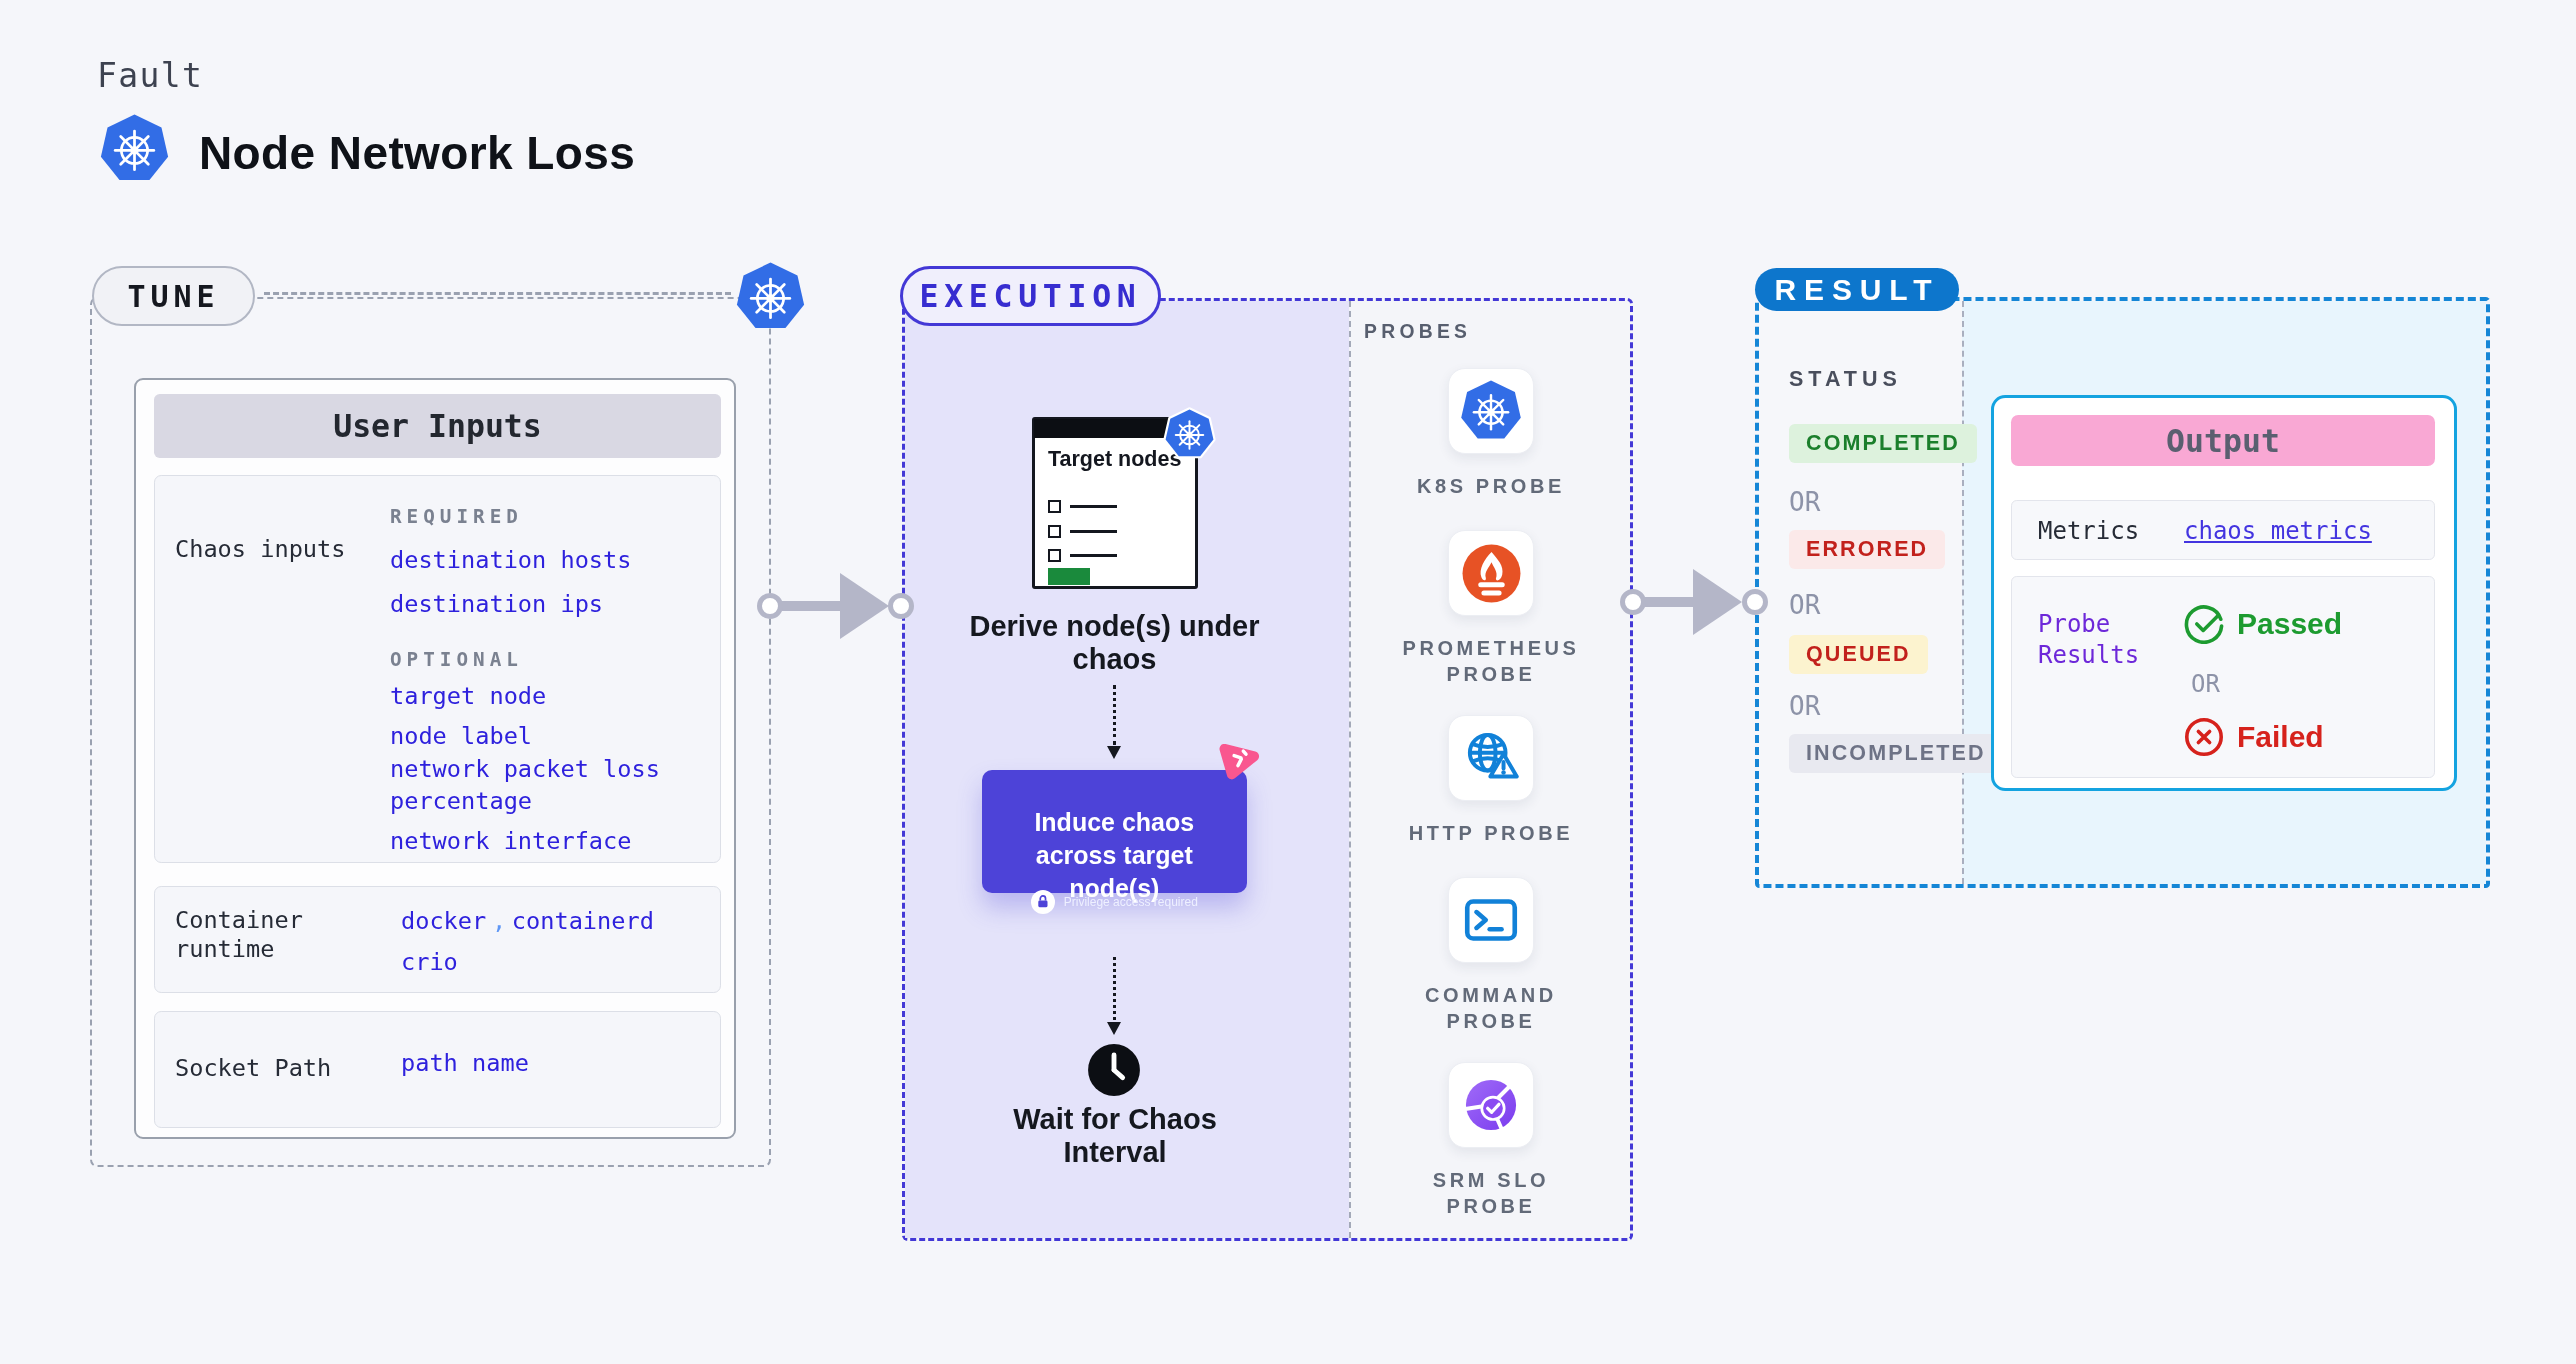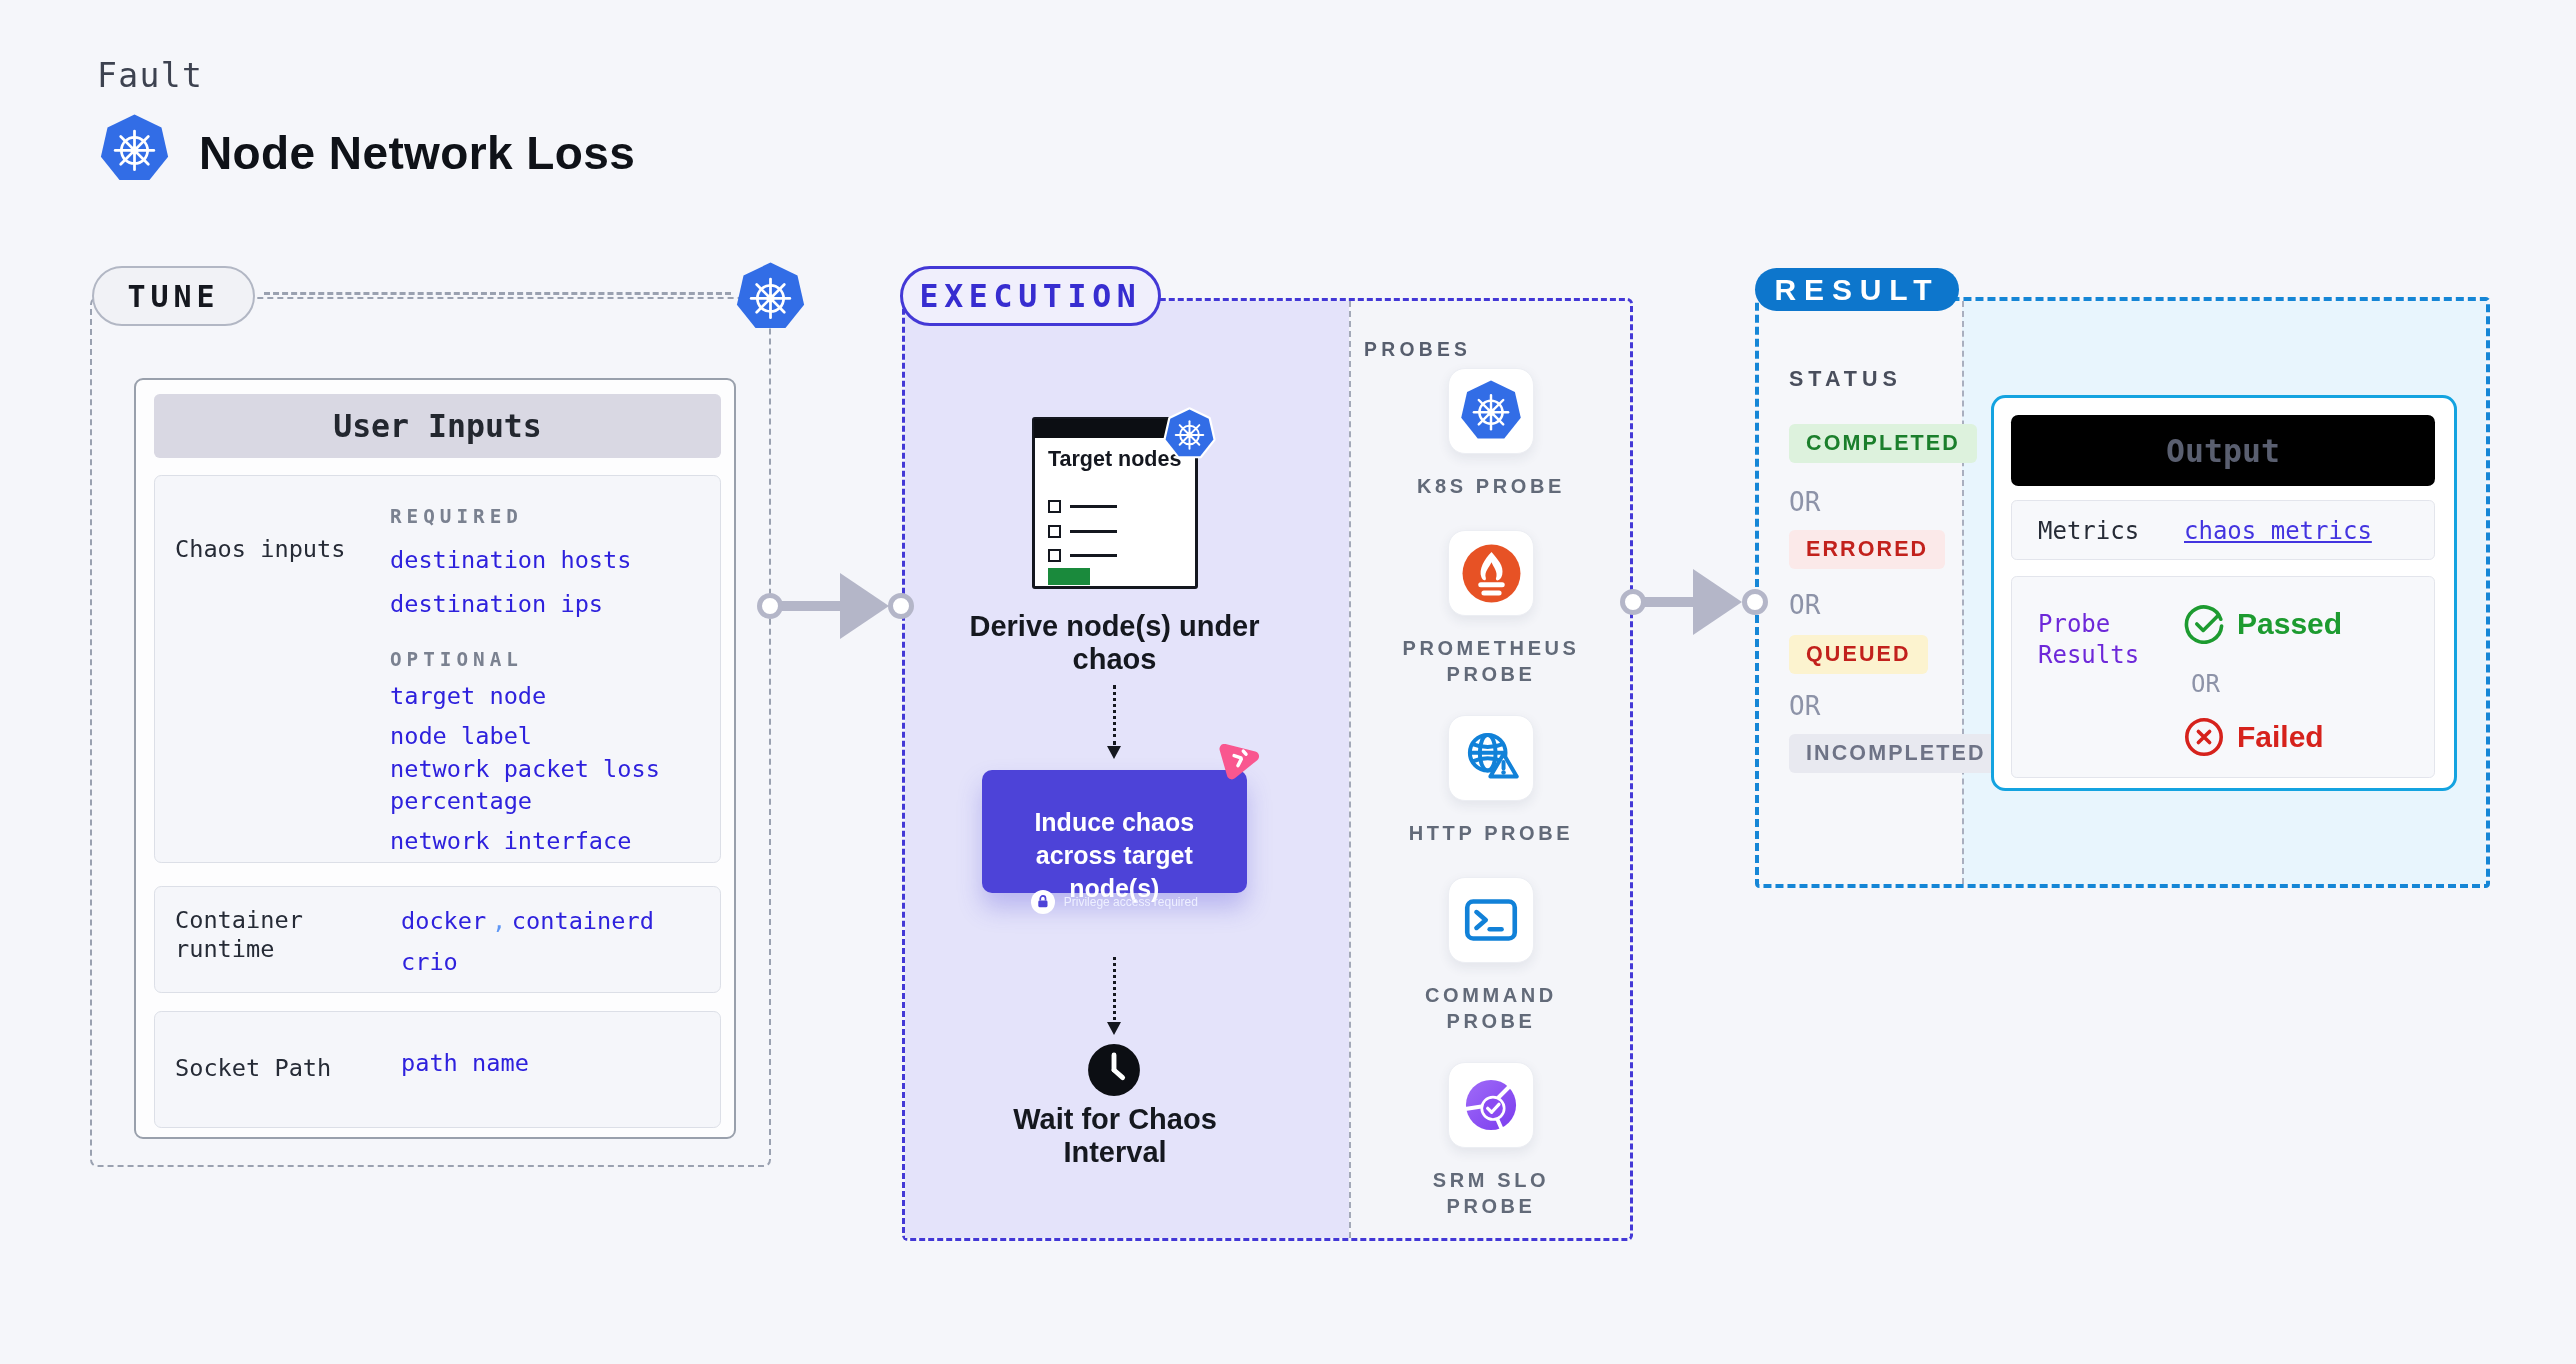--- a/index.html
+++ b/index.html
@@ -98,21 +98,21 @@
   .lock-circle { width:24px; height:24px; background:#ffffff; border-radius:50%;
               display:flex; align-items:center; justify-content:center; }
   .privilege-text { font-size:12px; color:#eef0ff; }
   .litmus-icon { position:absolute; left:1218px; top:738px; width:42px; height:42px; z-index:3; }
 
   .clock-icon { position:absolute; left:1087px; top:1043px; width:54px; height:54px; }
   .wait-label { position:absolute; left:986px; top:1103px; width:258px; text-align:center;
               font-size:29px; line-height:33px; font-weight:bold; color:#15181f; }
 
   
-  .probes-heading { position:absolute; left:1364px; top:339px; font-size:19.3px; font-weight:bold;
+  .probes-heading { position:absolute; left:1364px; top:321px; font-size:19.3px; font-weight:bold;
               color:#575e6e; letter-spacing:4.3px; }
   .probe-item { position:absolute; left:1355px; width:272px; display:flex; flex-direction:column; align-items:center; }
   .probe-card { width:86px; height:86px; background:#ffffff; border:0.7px solid #eceef3; border-radius:17px;
               box-shadow:0 4.3px 11.5px rgba(40,50,80,0.08); display:flex; align-items:center; justify-content:center; }
   .probe-label { margin-top:18.6px; width:179px; text-align:center; font-size:20px; line-height:26px;
               font-weight:bold; color:#626a79; letter-spacing:3.6px; }
   .pi-0 { top:368px; } .pi-1 { top:530px; } .pi-2 { top:715px; } .pi-3 { top:877px; } .pi-4 { top:1062px; }
 
   
   .result-box { position:absolute; left:1755px; top:297px; width:735px; height:591px;
@@ -126,21 +126,21 @@
               font-weight:bold; letter-spacing:2.1px; z-index:2; }
   .st-completed { top:123px; background:#ddf2dd; color:#1b7f2c; }
   .st-errored   { top:229px; background:#fbe9e9; color:#c2211c; }
   .st-queued    { top:334px; background:#fcf3cf; color:#c2211c; }
   .st-incompleted { top:433px; background:#e8e9f0; color:#6e7386; }
   .status-or { position:absolute; left:30px; font-size:26px; color:#8d93a8; z-index:2; }
   .or-1 { top:186px; } .or-2 { top:289px; } .or-3 { top:390px; }
 
   .output-card { position:absolute; left:1991px; top:395px; width:466px; height:396px; background:#ffffff;
               border:3.6px solid #14a3e0; border-radius:14.3px; z-index:2; }
-  .output-header { position:absolute; left:17px; top:17px; width:424px; height:71px; background:#000000;
+  .output-header { position:absolute; left:17px; top:17px; width:424px; height:51px; background:#f9a8d4;
               border-radius:7.2px; display:flex; align-items:center; justify-content:center;
               font-size:31.5px; font-weight:bold; color:#5a5f70; }
   .output-row { position:absolute; left:17px; width:424px; background:#f7f8fb; border:1.4px solid #e3e5ec;
               border-radius:5.7px; }
   .metrics-row { top:102px; height:60px; }
   .proberes-row { top:178px; height:202px; }
   .metrics-label { position:absolute; left:26px; top:15.8px; font-size:24px; color:#262b36; }
   .metrics-value { position:absolute; left:172px; top:15.8px; font-size:24px; color:#4334e0;text-decoration:underline; }
   .proberes-label { position:absolute; left:26px; top:31.5px; width:122px; font-size:24px; line-height:31.5px; color:#6d28d9; }
   .passfail-row { position:absolute; left:172px; display:flex; align-items:center; gap:13px; }

